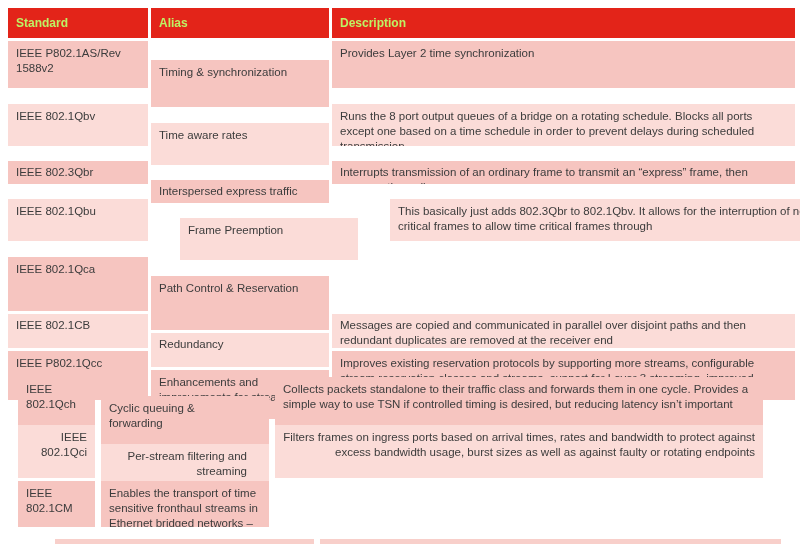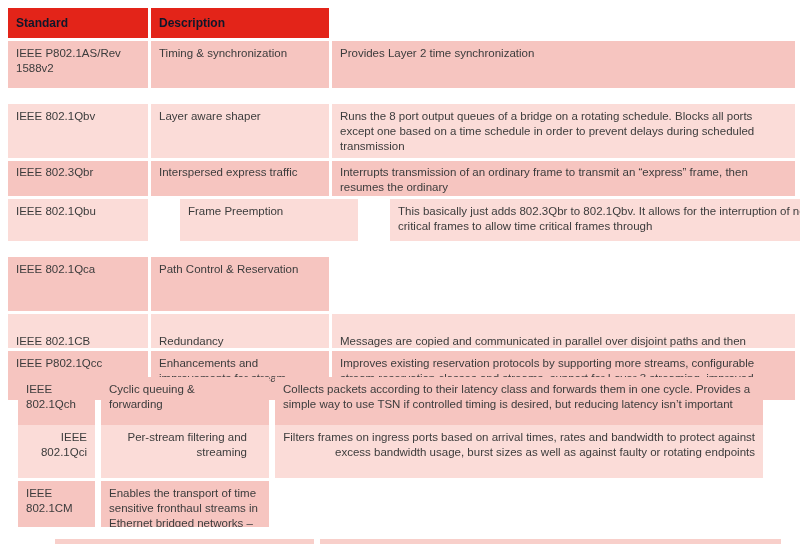--- a/index.html
+++ b/index.html
@@ -27,72 +27,73 @@
     margin-bottom: 3px;
   }
   .cell {
     padding: 5px 8px;
     font-size: 11.5px;
     line-height: 1.3;
     color: #3c3c3c;
     overflow: hidden;
     box-sizing: border-box;
   }
-  .alias-cell { padding-right: 22px; }
+  .alias-cell { padding-right: 22px; margin-top: 19px; }
   .hdr .cell {
     background: #e32419;
-    color: #0f172a;
+    color: #bef264;
     font-weight: bold;
     font-size: 12px;
     padding-top: 8px;
   }
   .hdr { height: 30px; }
   .hdr .cell { height: 30px; }
   .dark .cell  { background: #f6c5c0; }
   .light .cell { background: #fbdcd8; }
 
   
   .h1 { height: 60px; } .h1 .cell { height: 47px; }
-  .h2 { height: 54px; } .h2 .cell { height: 54px; }
-  .h3 { height: 35px; } .h3 .cell { height: 35px; padding-top: 4px; }
+  .h2 { height: 54px; } .h2 .cell { height: 42px; }
+  .h3 { height: 35px; } .h3 .cell { height: 23px; padding-top: 4px; }
   .h4 { height: 55px; gap: 32px; } .h4 .cell { height: 42px; }
   .h5 { height: 54px; } .h5 .cell { height: 54px; }
-  .h6 { height: 34px; } .h6 .cell { height: 34px; padding-top: 20px; }
+  .h6 { height: 34px; } .h6 .cell { height: 34px; padding-top: 4px; }
   .h7 { height: 45px; } .h7 .cell { height: 49px; }
   .b1 { height: 45px; } .b1 .cell { height: 54px; }
   .b2 { height: 53px; } .b2 .cell { height: 53px; text-align: right; }
   .b3 { height: 46px; } .b3 .cell { height: 46px; }
 
   #partial-strip {
     position: absolute;
     left: 55px; top: 539px;
     display: grid;
     grid-template-columns: 259px 461px;
     column-gap: 6px;
   }
   #partial-strip .seg { height: 5px; background: #f8cfca; }
 </style>
 </head>
 <body>
 
 <div class="tsn-table" id="table-top">
   <div class="trow hdr">
     <div class="cell">Standard</div>
+    <div class="cell">Alias</div>
     <div class="cell">Description</div>
   </div>
 
   <div class="trow dark h1">
     <div class="cell">IEEE P802.1AS/Rev 1588v2</div>
     <div class="cell alias-cell">Timing &amp; synchronization</div>
     <div class="cell">Provides Layer 2 time synchronization</div>
   </div>
 
   <div class="trow light h2">
     <div class="cell">IEEE 802.1Qbv</div>
-    <div class="cell alias-cell">Layer aware shaper</div>
+    <div class="cell alias-cell">Time aware rates</div>
     <div class="cell">Runs the 8 port output queues of a bridge on a rotating schedule. Blocks all ports except one based on a time schedule in order to prevent delays during scheduled transmission</div>
   </div>
 
   <div class="trow dark h3">
     <div class="cell">IEEE 802.3Qbr</div>
     <div class="cell alias-cell">Interspersed express traffic</div>
     <div class="cell">Interrupts transmission of an ordinary frame to transmit an “express” frame, then resumes the ordinary</div>
   </div>
 
   <div class="trow light h4">
@@ -116,21 +117,21 @@
     <div class="cell">IEEE P802.1Qcc</div>
     <div class="cell alias-cell">Enhancements and improvements for stream reservation</div>
     <div class="cell">Improves existing reservation protocols by supporting more streams, configurable stream reservation classes and streams, support for Layer 3 streaming, improved description of stream characteristics</div>
   </div>
 </div>
 
 <div class="tsn-table" id="table-bottom">
   <div class="brow dark b1">
     <div class="cell">IEEE 802.1Qch</div>
     <div class="cell alias-cell">Cyclic queuing &amp; forwarding</div>
-    <div class="cell">Collects packets according to their latency class and forwards them in one cycle. Provides a simple way to use TSN if controlled timing is desired, but reducing latency isn’t important</div>
+    <div class="cell">Collects packets standalone to their traffic class and forwards them in one cycle. Provides a simple way to use TSN if controlled timing is desired, but reducing latency isn’t important</div>
   </div>
 
   <div class="brow light b2">
     <div class="cell">IEEE 802.1Qci</div>
     <div class="cell alias-cell">Per-stream filtering and streaming</div>
     <div class="cell">Filters frames on ingress ports based on arrival times, rates and bandwidth to protect against excess bandwidth usage, burst sizes as well as against faulty or rotating endpoints</div>
   </div>
 
   <div class="brow dark b3">
     <div class="cell">IEEE 802.1CM</div>

